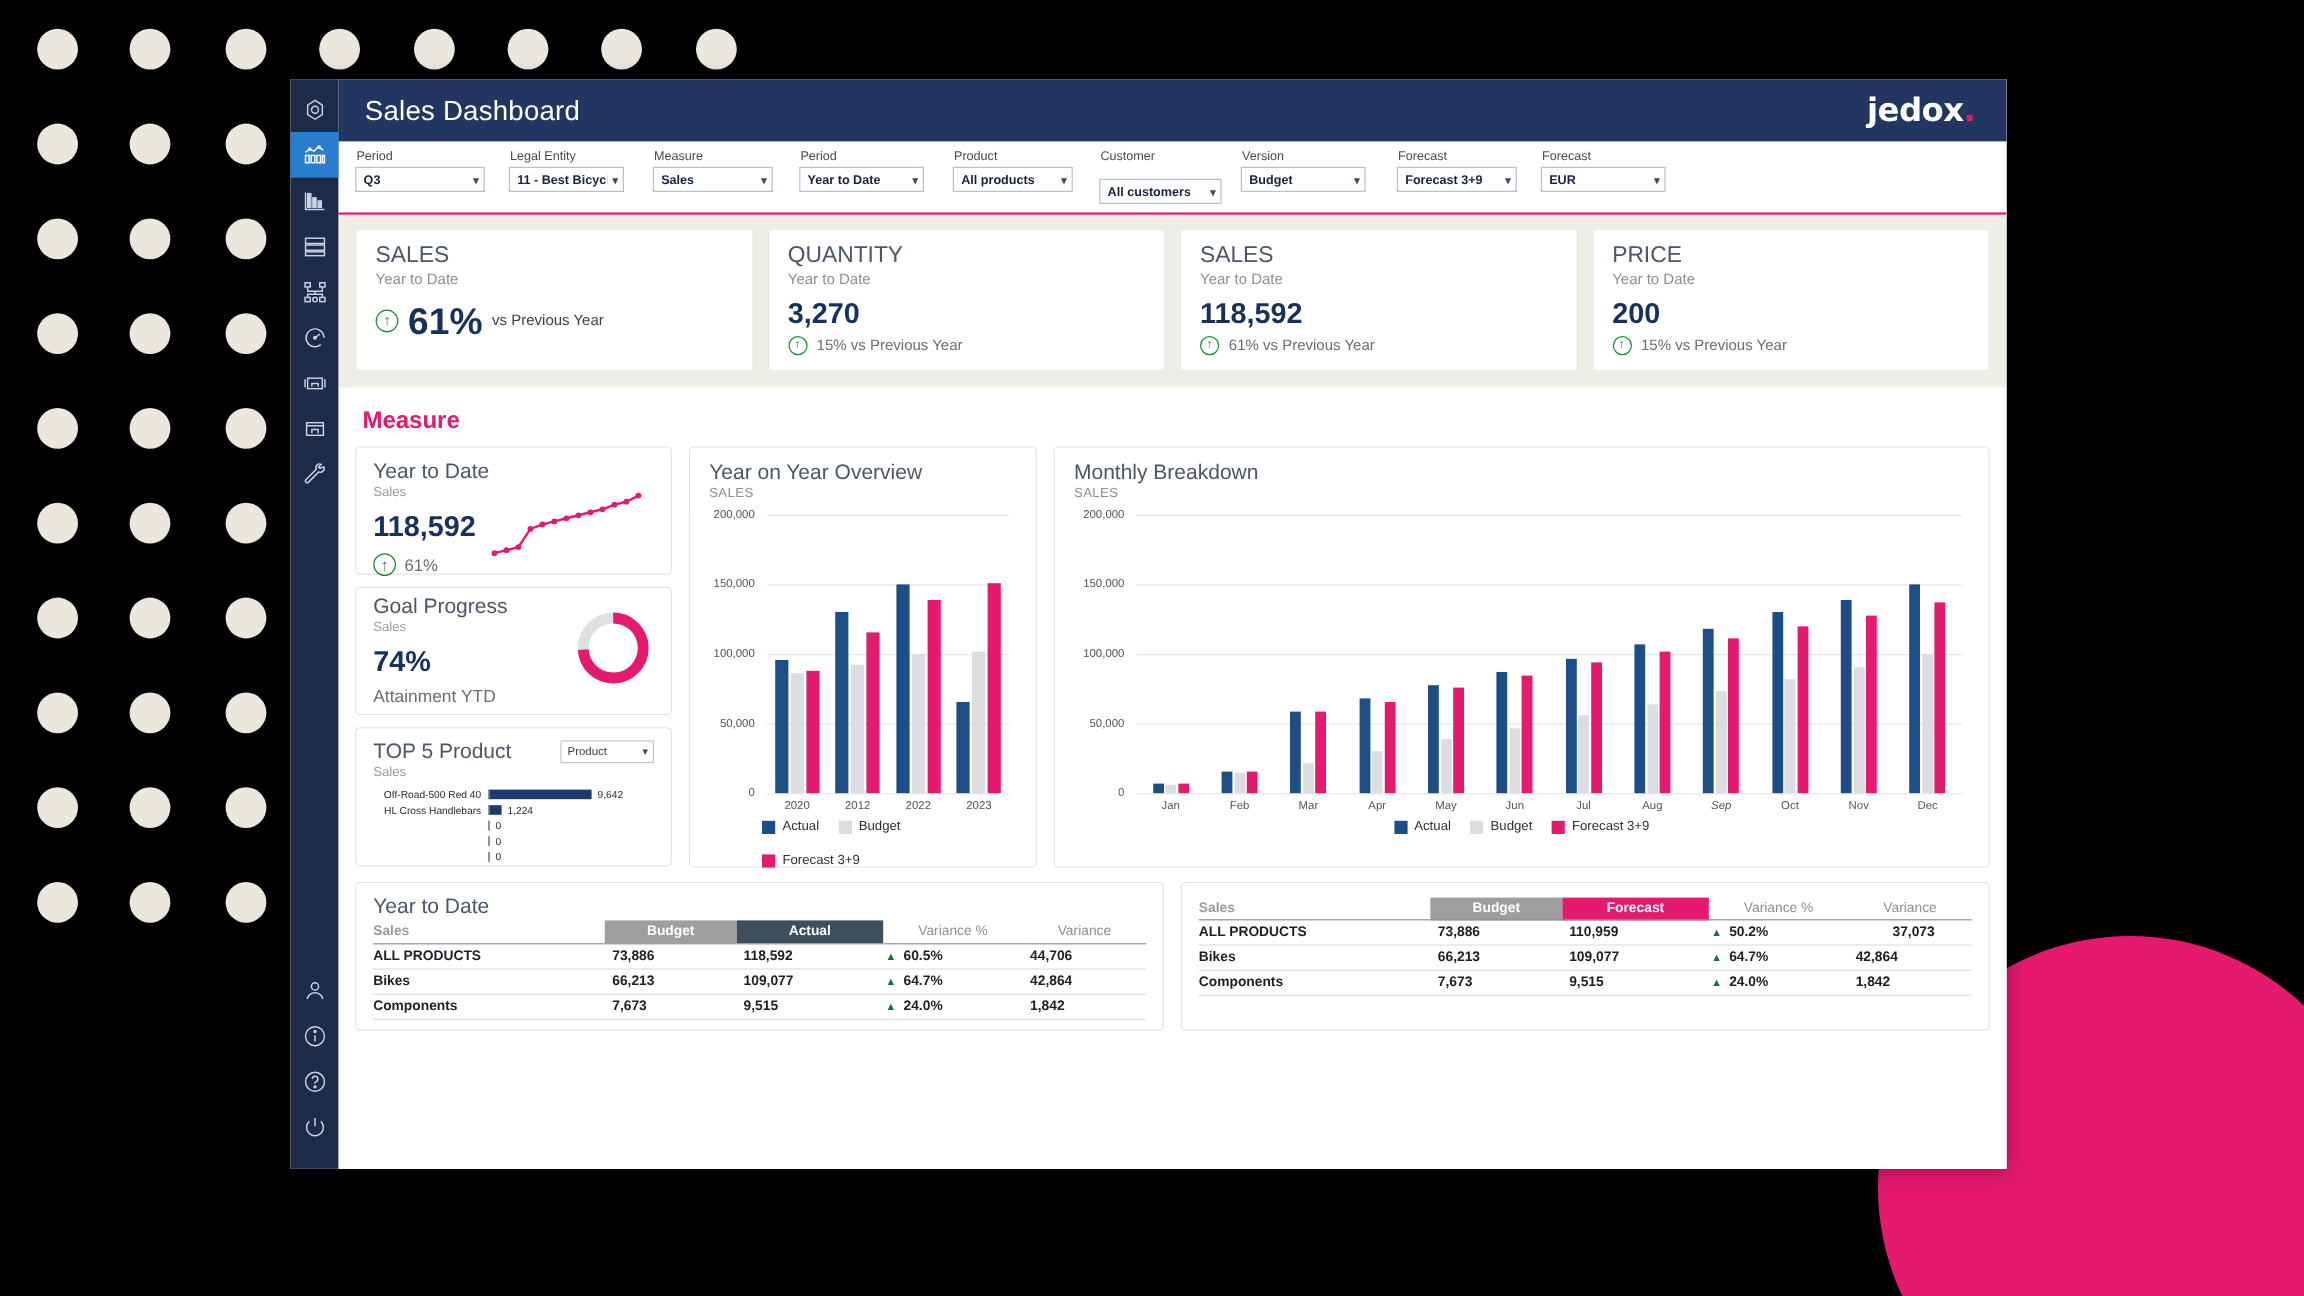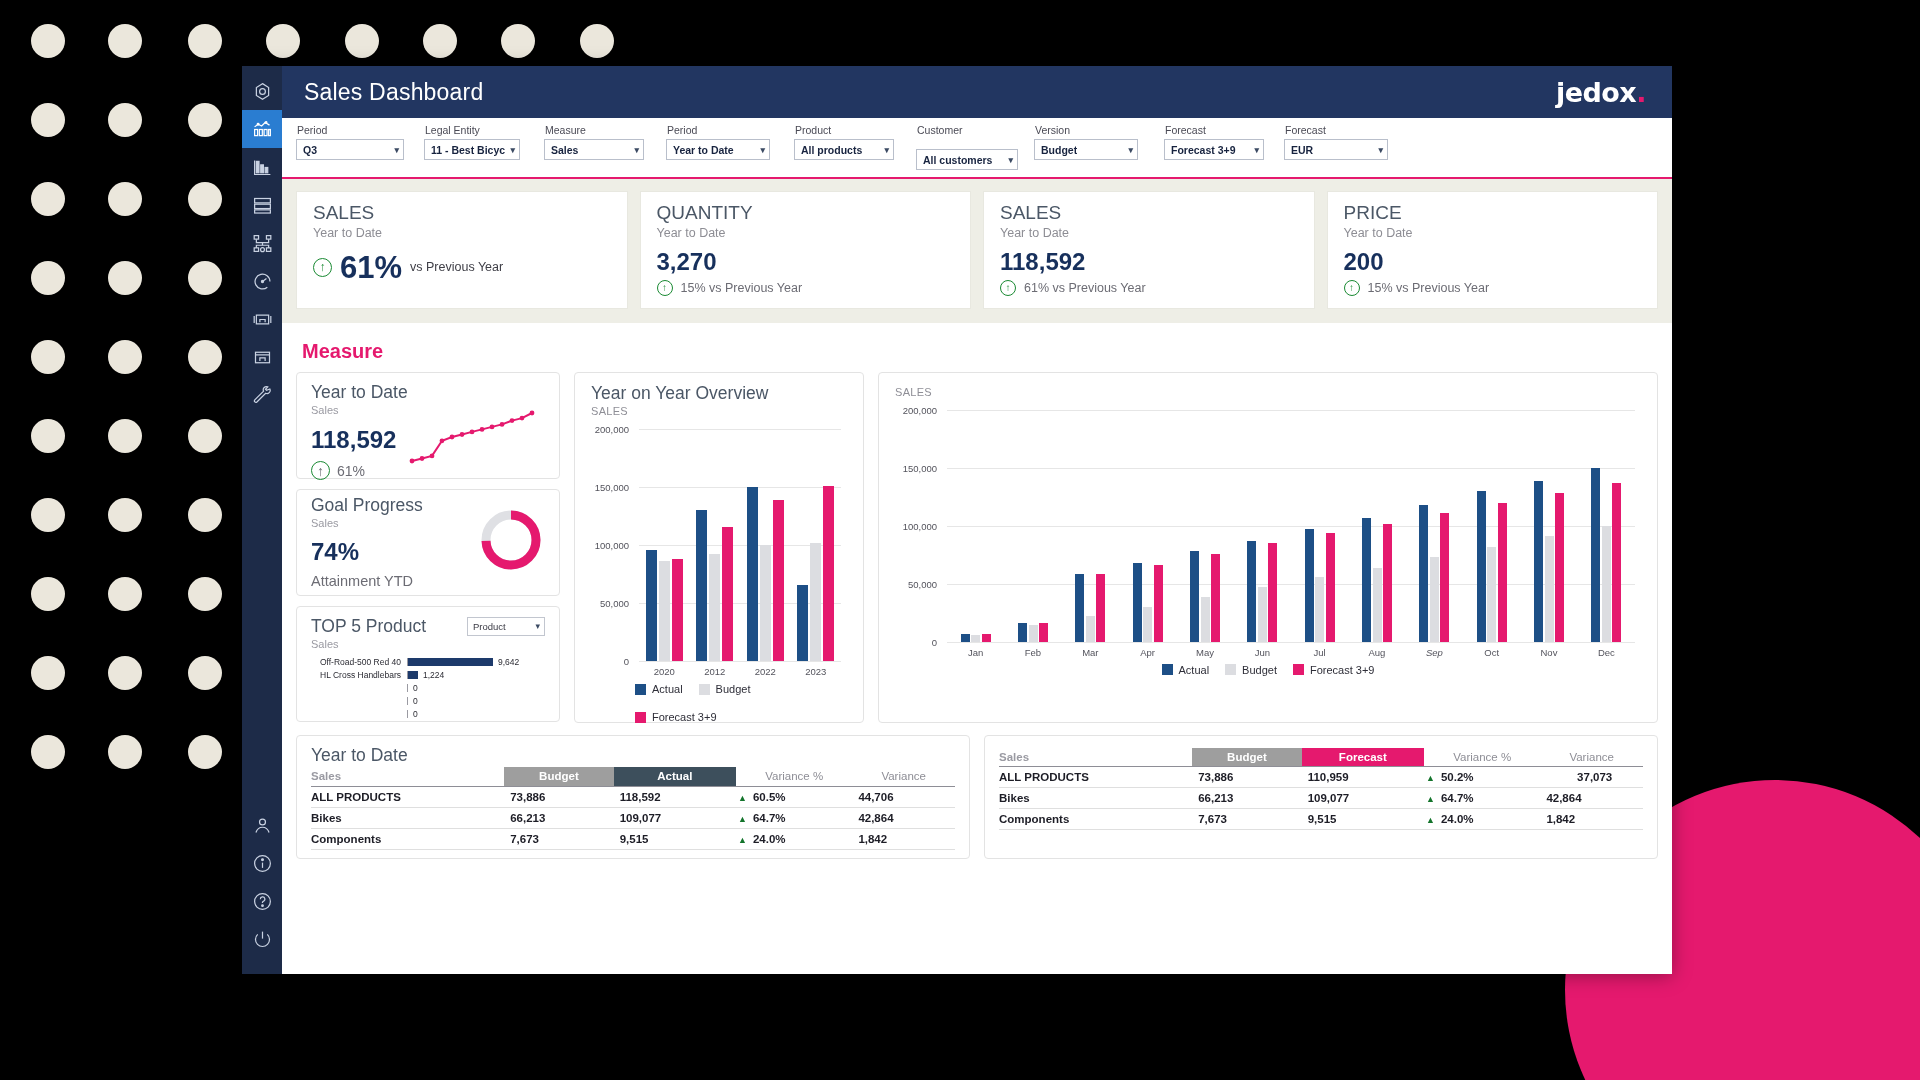--- a/index.html
+++ b/index.html
@@ -584,20 +584,21 @@
                 <div class="legend-item">
                   <span class="swatch" style="background: rgb(229, 25, 110);"></span>
                   <span>Forecast 3+9</span>
                 </div>
               </div>
           </div>
         </div>
 
         <div id="col-right">
           <div class="card chart-card" id="card-monthly" style="height:351px">
+            <div class="card-title">Monthly Breakdown</div>
             <div class="card-sub-caps">SALES</div>
             <div class="plot" id="plot-monthly" style="height:258px;margin-top:6px">
                 <div class="gridline" style="left: 52px; width: 688px; top: 238px;"></div>
                 <div class="ylab" style="left: 0px; width: 42px; top: 238px;">0</div>
                 <div class="gridline" style="left: 52px; width: 688px; top: 180px;"></div>
                 <div class="ylab" style="left: 0px; width: 42px; top: 180px;">50,000</div>
                 <div class="gridline" style="left: 52px; width: 688px; top: 122px;"></div>
                 <div class="ylab" style="left: 0px; width: 42px; top: 122px;">100,000</div>
                 <div class="gridline" style="left: 52px; width: 688px; top: 64px;"></div>
                 <div class="ylab" style="left: 0px; width: 42px; top: 64px;">150,000</div>

